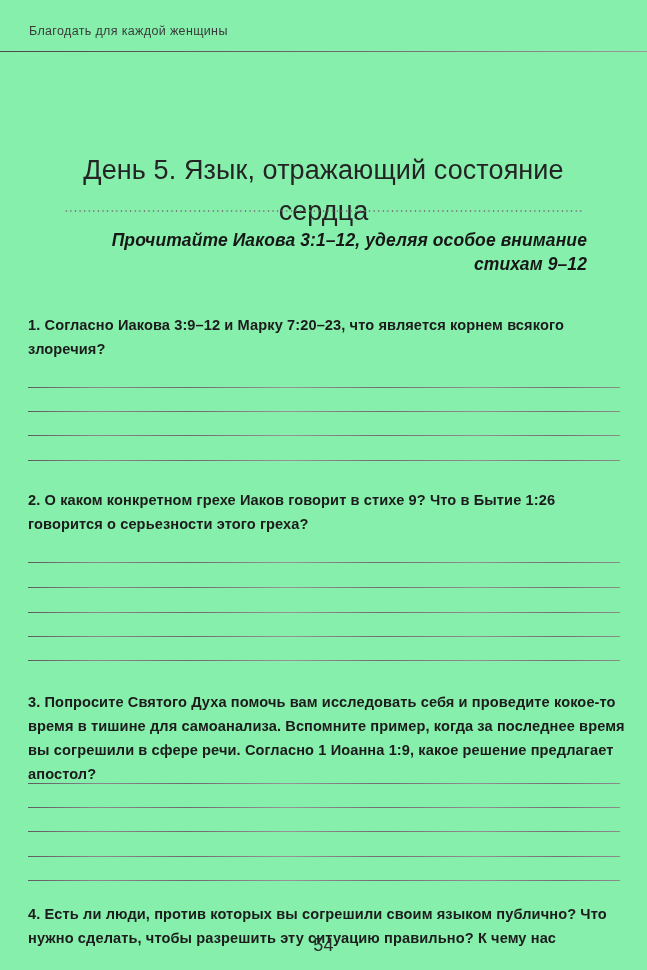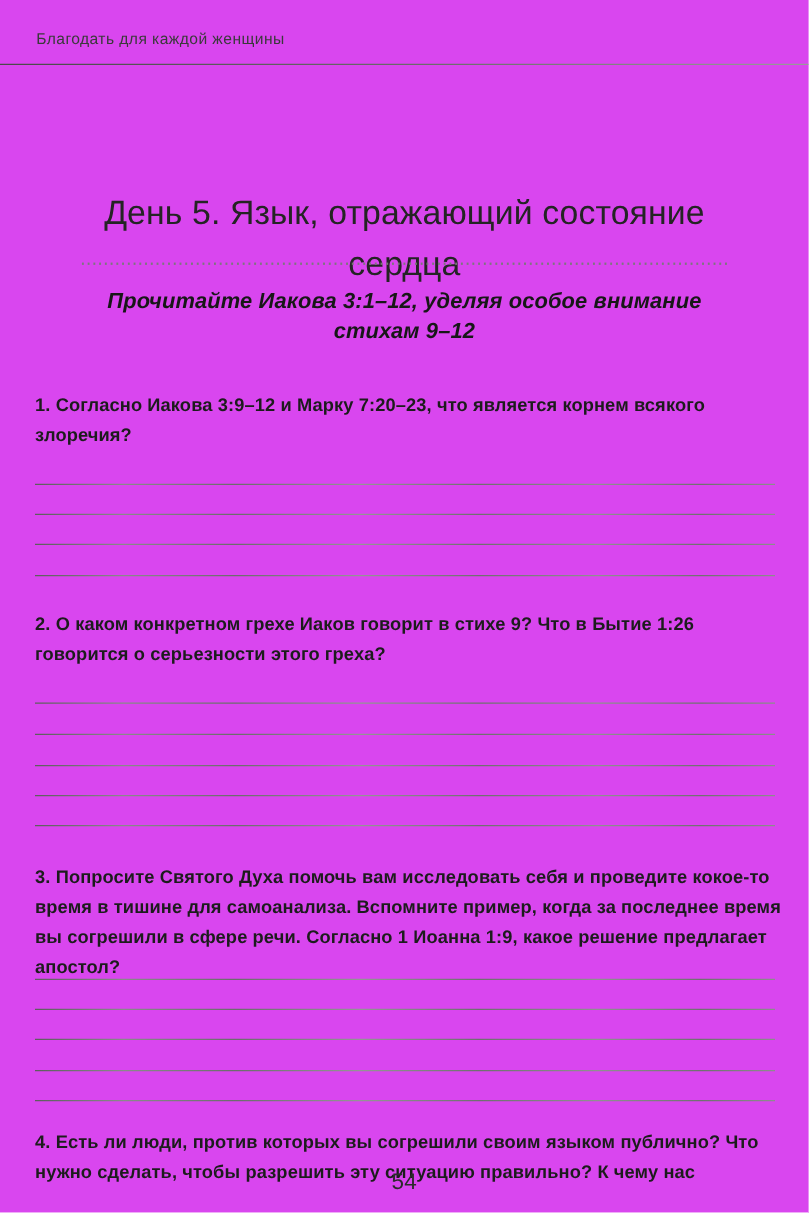--- a/index.html
+++ b/index.html
@@ -8,21 +8,21 @@
     background: #ffffff;
   }
   body {
     font-family: "Liberation Sans", sans-serif;
     color: #1a1a1a;
   }
   .page {
     position: relative;
     width: 647px;
     height: 970px;
-    background: #d946ef;
+    background: #86efac;
     overflow: hidden;
     box-sizing: border-box;
   }
 
   
   .running-head {
     position: absolute;
     top: 24px;
     left: 29px;
     font-size: 12.5px;
@@ -64,21 +64,21 @@
     background-size: 4.6px 2px;
     background-repeat: repeat-x;
   }
 
   
   .read-instruction {
     position: absolute;
     top: 228px;
     left: 60px;
     width: 527px;
-    text-align: center;
+    text-align: right;
     font-size: 17.5px;
     line-height: 24px;
     font-style: italic;
     font-weight: bold;
     color: #171717;
     letter-spacing: 0.1px;
   }
 
   
   .question {

